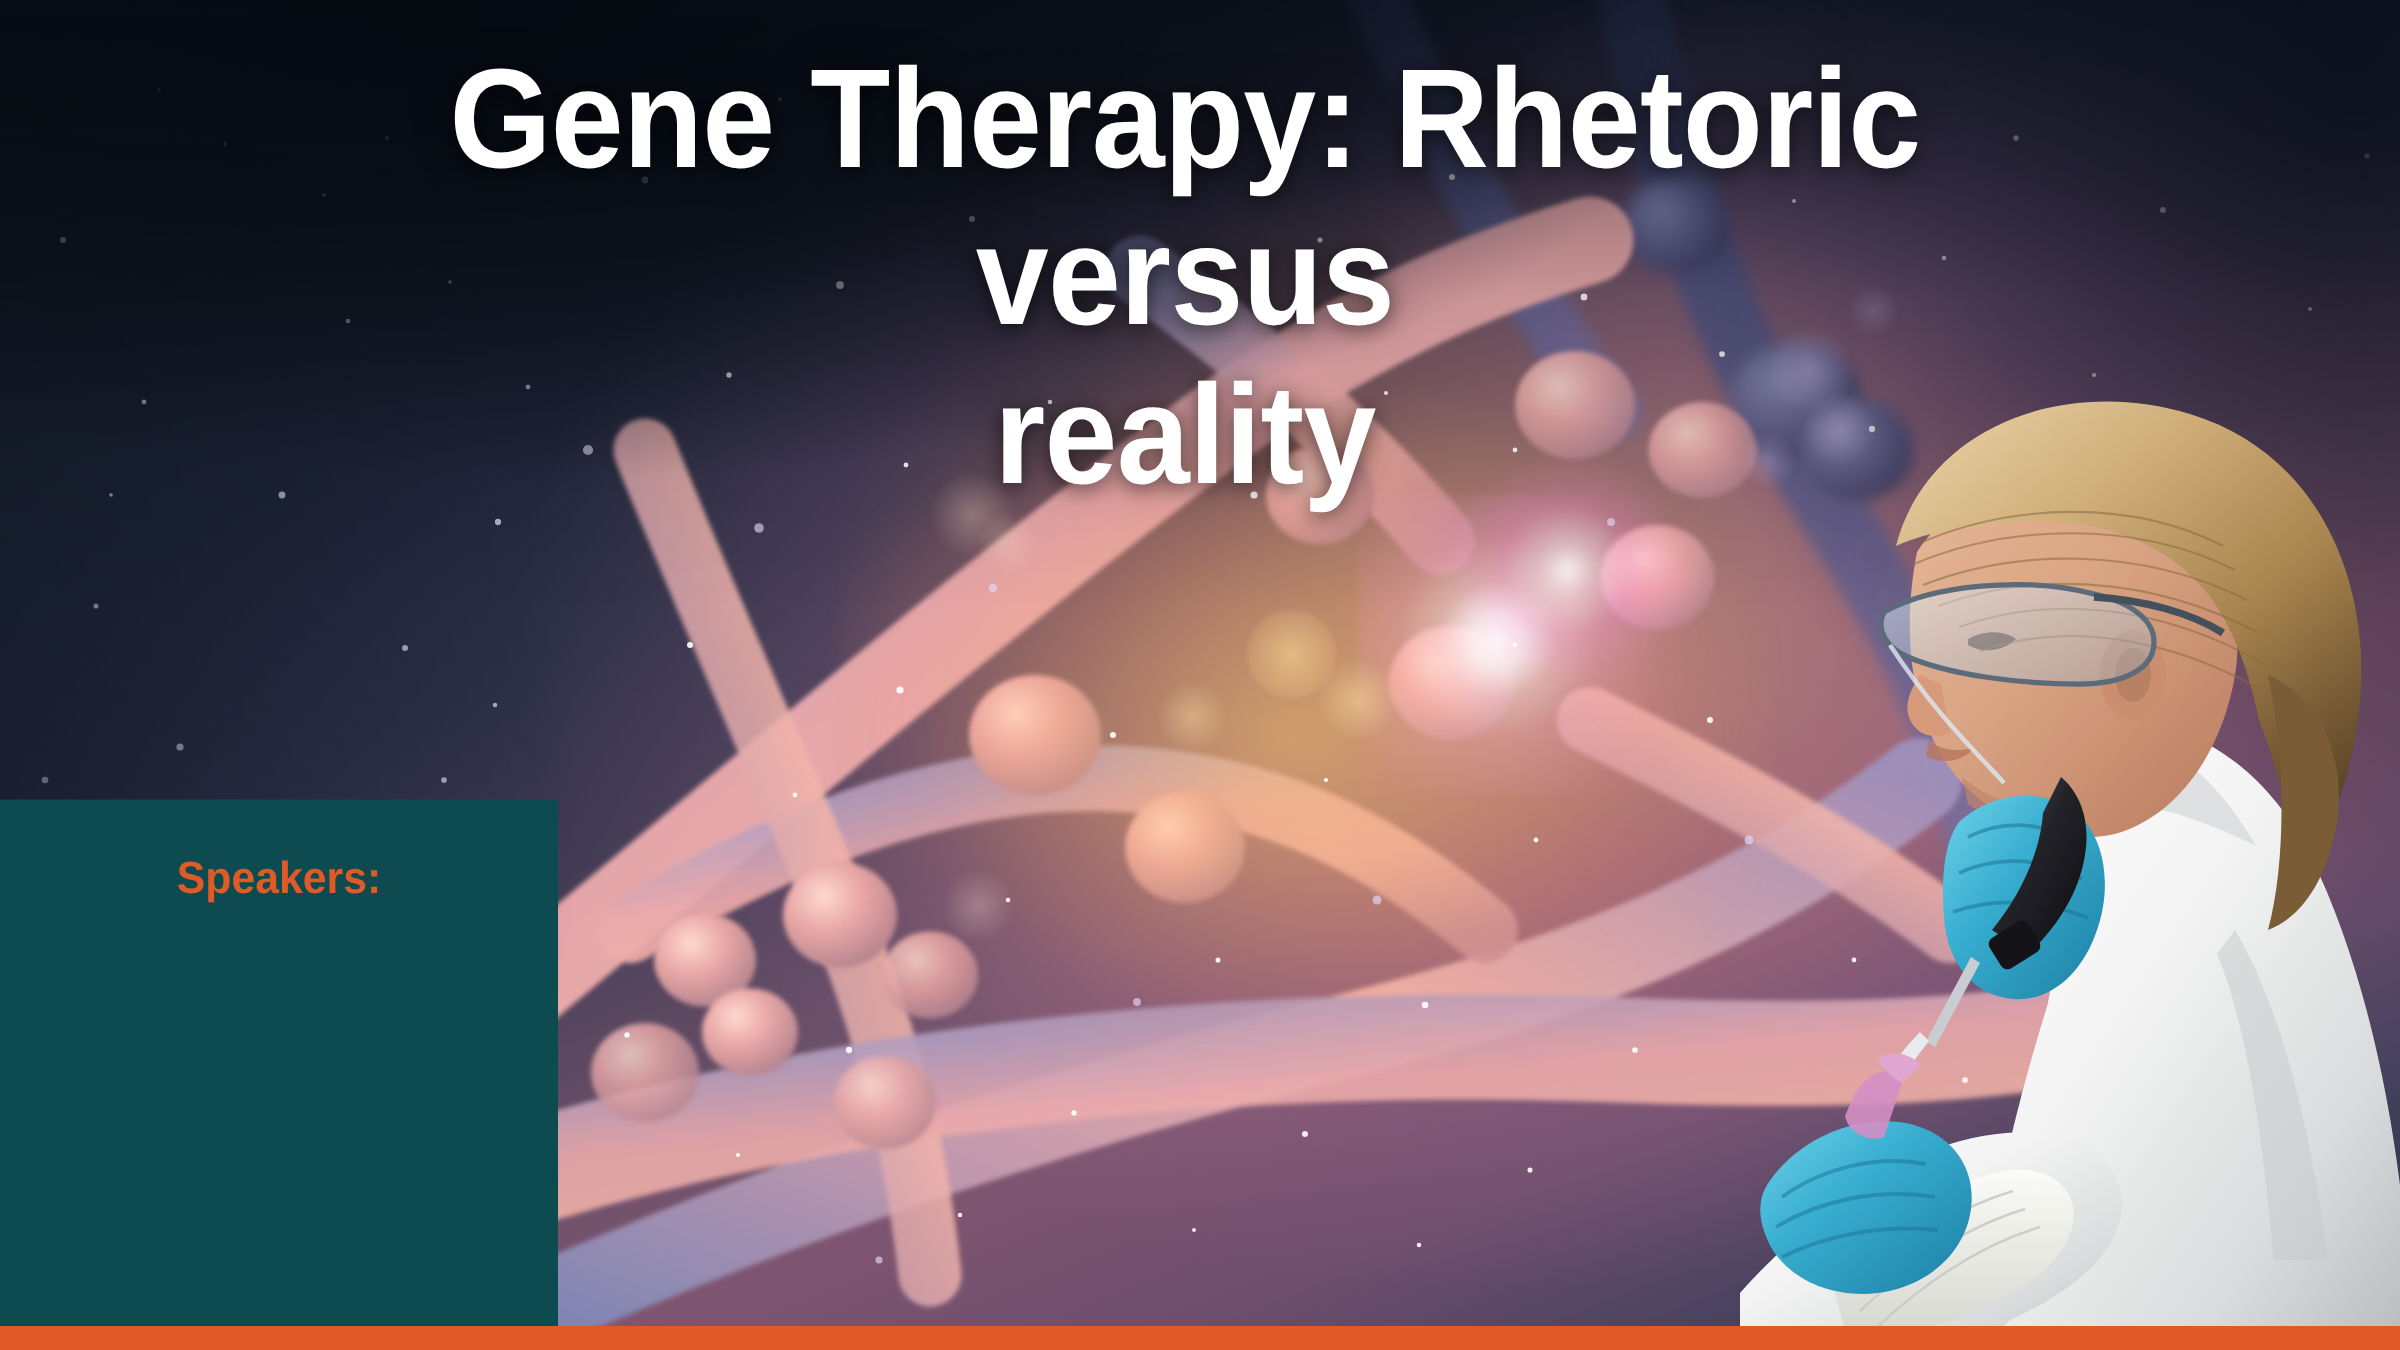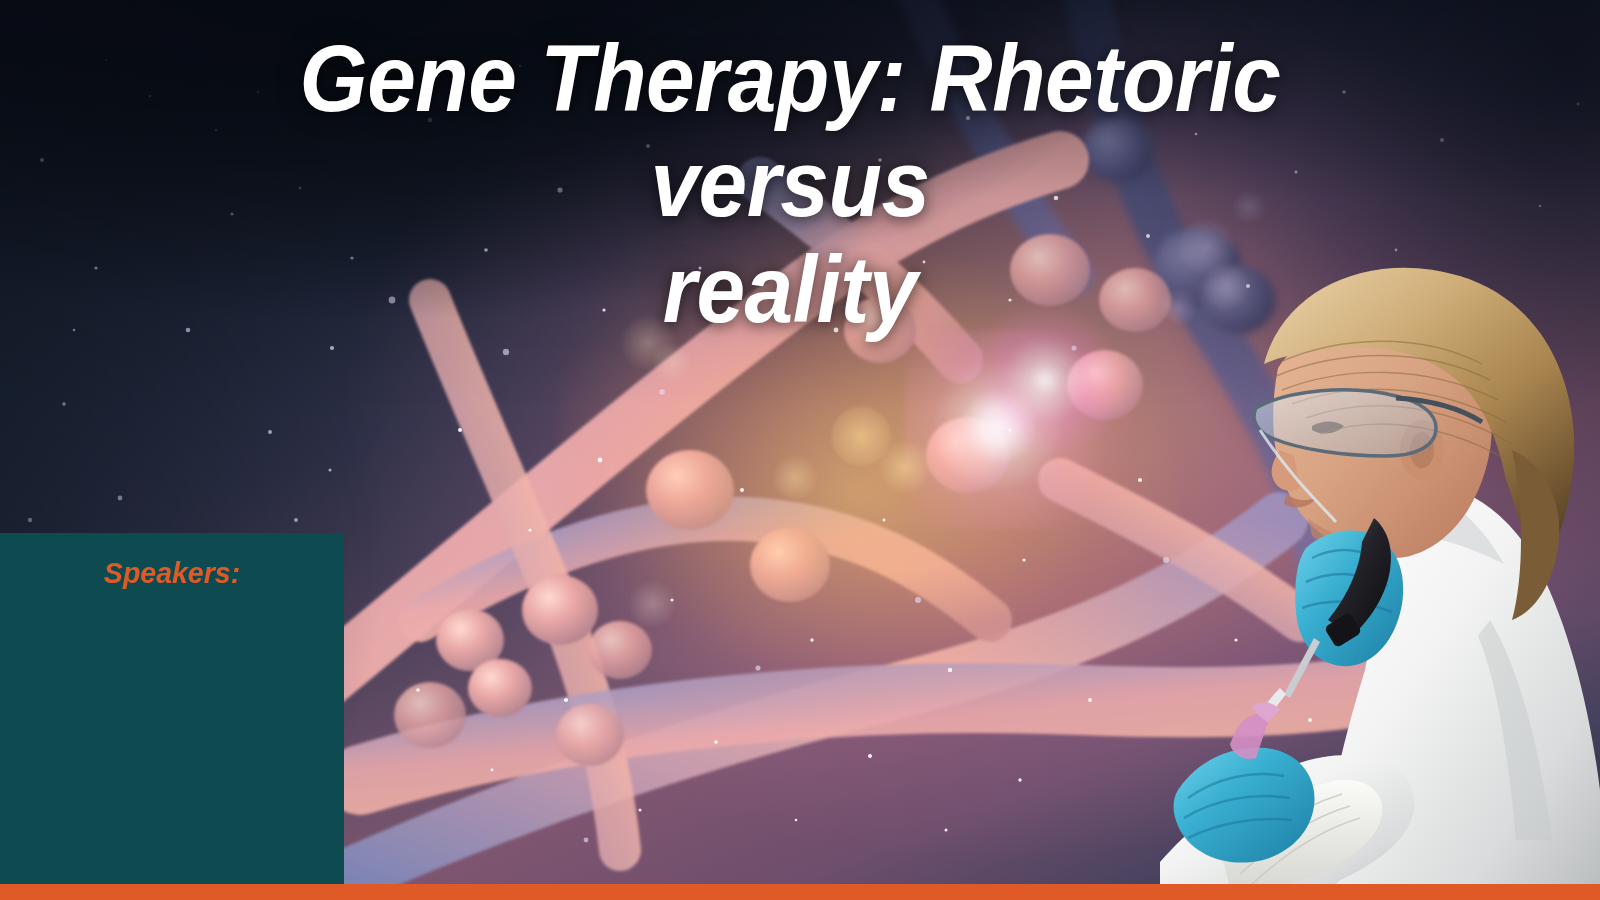--- a/index.html
+++ b/index.html
@@ -8,21 +8,20 @@
     width:1600px; height:900px;
     background:#0b1018;
     font-family:"Liberation Sans", sans-serif;
     overflow:hidden;
   }
 
   .stage {
     position:relative;
     width:1600px; height:900px;
     overflow:hidden;
-    font-style:italic;
   }
 
   
   .bg-base {
     position:absolute; inset:0;
     background:
       radial-gradient(ellipse 900px 620px at 62% 46%, rgba(255,190,120,0.55) 0%, rgba(245,150,130,0.34) 28%, rgba(190,120,160,0.18) 50%, rgba(40,48,70,0) 72%),
       radial-gradient(ellipse 560px 500px at 78% 28%, rgba(200,140,200,0.28) 0%, rgba(90,80,130,0) 68%),
       linear-gradient(158deg,
         #0a0f18 0%,
@@ -99,24 +98,24 @@
     color:#ffffff;
     text-shadow:0 2px 14px rgba(0,0,0,0.55), 0 0 30px rgba(0,0,0,0.30);
     transform:scaleX(0.93);
     transform-origin:center top;
   }
 
   
   .speakers-panel {
     position:absolute;
     left:0; top:533px;
-    width:344px;
+    width:372px;
     height:351px;
     background:#0d4b50;
-    padding-top:23px;
+    padding-top:36px;
     text-align:center;
   }
   .speakers-heading {
     color:#e05a28;
     font-family:"Liberation Sans Narrow","Liberation Sans", sans-serif;
     font-weight:700;
     font-size:30px;
     letter-spacing:0px;
     transform:scaleX(0.95);
     margin-bottom:48px;

